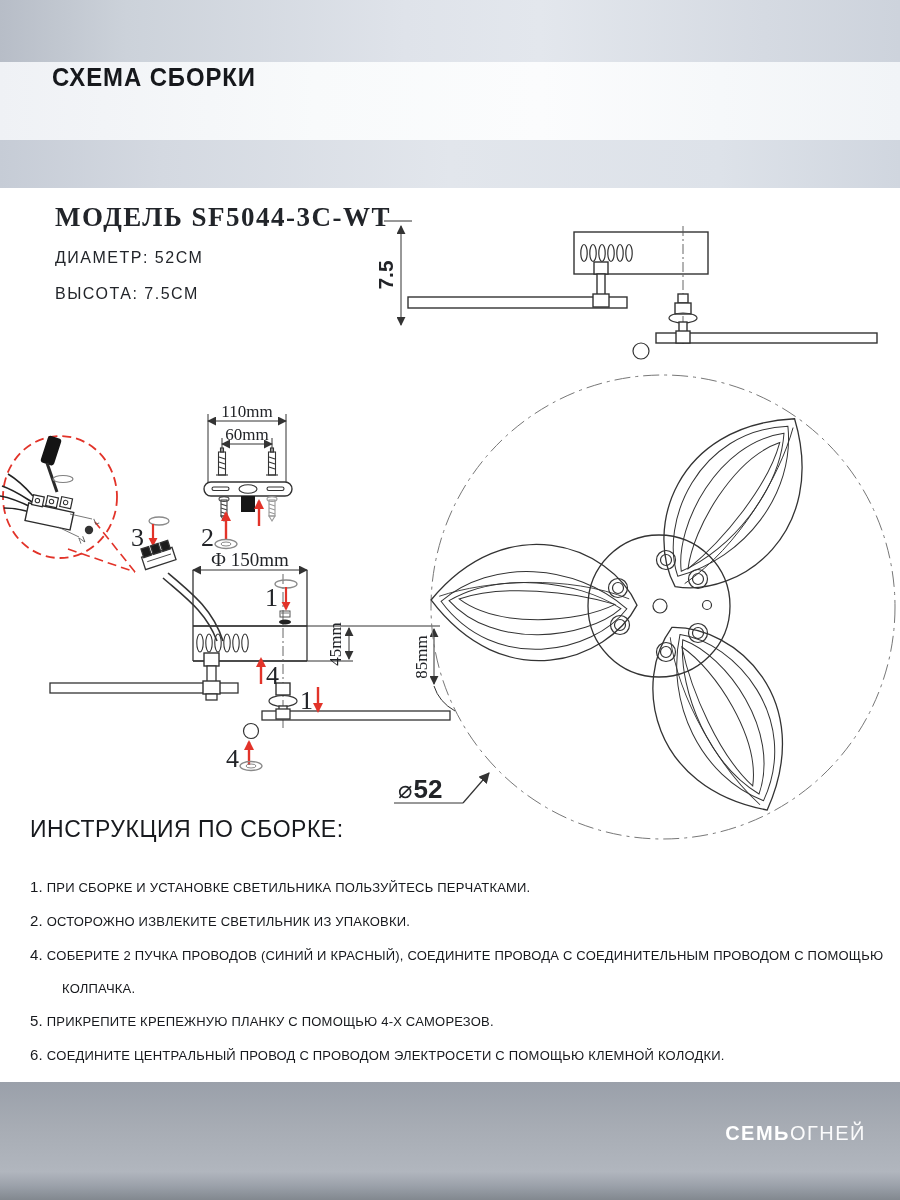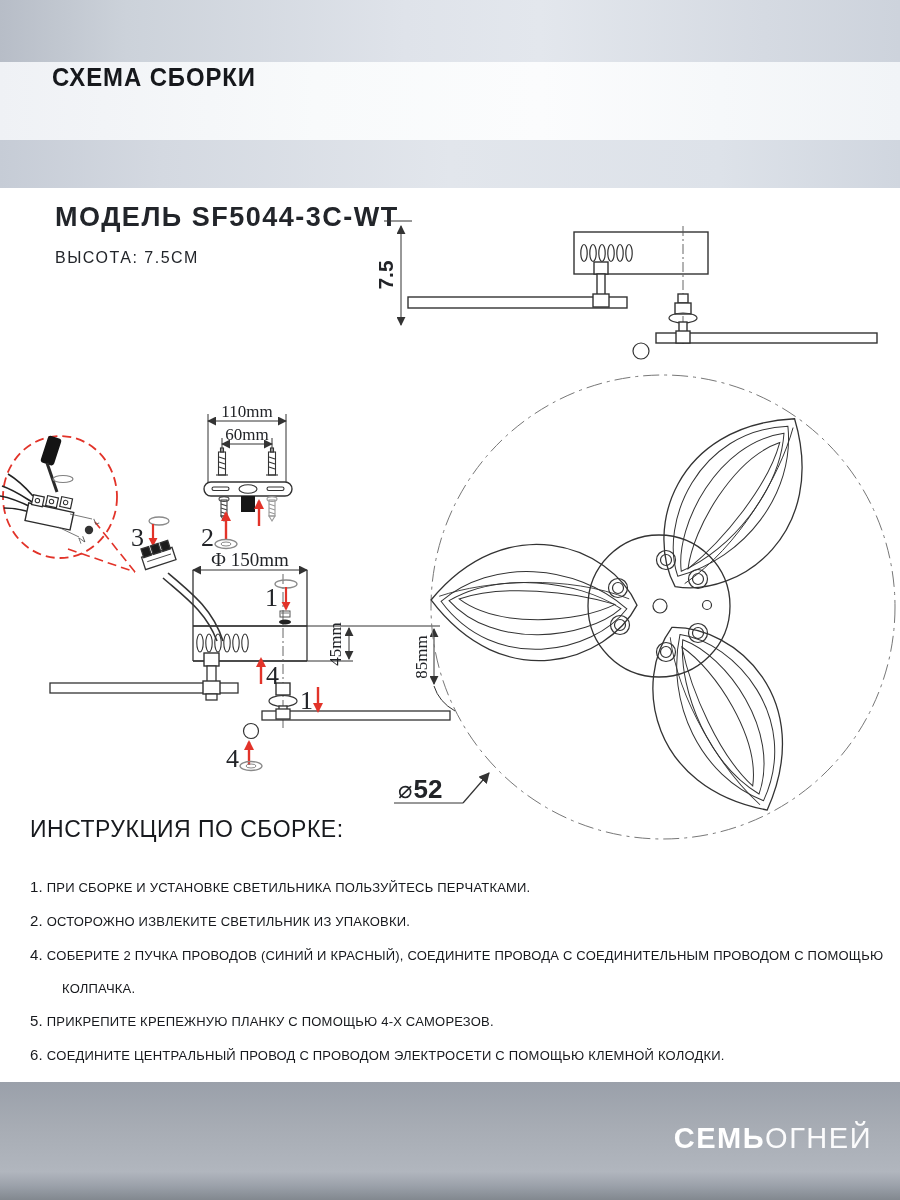--- a/index.html
+++ b/index.html
@@ -21,40 +21,40 @@
   .band-title .t{
     margin-left:52px;font-size:26px;font-weight:700;color:#16181c;
     letter-spacing:1px;transform:scaleX(.92);transform-origin:left center;white-space:nowrap;
   }
   .band-bottom{
     position:absolute;left:0;top:140px;width:900px;height:48px;
     background:linear-gradient(90deg,#c6ccd6 0%,#d4d9e1 18%,#e2e6ec 50%,#dde2e9 80%,#d0d6df 100%);
   }
   
   .model{position:absolute;left:55px;top:202px;color:#22252a;}
-  .model .name{font-size:27px;font-weight:700;letter-spacing:1.5px;white-space:nowrap;}
+  .model .name{font-size:27px;font-weight:700;letter-spacing:1.5px;white-space:nowrap;font-family:Liberation Serif, serif;}
   .model .spec{font-size:23px;font-weight:400;letter-spacing:1.5px;margin-top:9px;
     font-variant:all-small-caps;white-space:nowrap;}
   
   .draw{position:absolute;left:0;top:0;width:900px;height:1200px;}
   
   .instr{position:absolute;left:30px;top:816px;width:860px;color:#17191d;}
   .instr .head{font-size:23px;font-weight:400;letter-spacing:.5px;margin-bottom:27px;}
   .instr .item{
     font-size:18px;line-height:32px;margin-bottom:1px;
     font-variant:all-small-caps;letter-spacing:.2px;
     padding-left:32px;text-indent:-32px;max-width:856px;
   }
   .instr .num{font-variant:normal;font-size:15px;}
   
   .footer{
     position:absolute;left:0;top:1082px;width:900px;height:118px;
     background:linear-gradient(180deg,#9aa0aa 0%,#a7acb4 38%,#b1b6be 76%,#9ba1aa 88%,#82888f 100%);
   }
-  .brand{position:absolute;right:28px;top:40px;font-size:29px;color:#ffffff;letter-spacing:1.5px;white-space:nowrap;}
+  .brand{position:absolute;right:34px;top:40px;font-size:20px;color:#ffffff;letter-spacing:1.5px;white-space:nowrap;}
   .brand .b{font-weight:700;}
   .brand .l{font-weight:400;opacity:.96;}
   
   text{fill:#222428;}
   .dimtxt{font-family:"Liberation Serif",serif;font-size:17px;}
   .dimtxt-big{font-family:"Liberation Serif",serif;font-size:19px;}
   .steptxt{font-family:"Liberation Serif",serif;font-size:26px;}
   .h75{font-family:"Liberation Sans",sans-serif;font-size:21px;font-weight:700;}
   .d52-sym{font-size:24px;font-weight:400;}
   .d52-val{font-size:26px;font-weight:800;}
@@ -64,20 +64,21 @@
 <body>
 
 <div class="band-top"></div>
 <div class="band-title">
   <div class="t">СХЕМА СБОРКИ</div>
 </div>
 <div class="band-bottom"></div>
 
 <div class="model">
   <div class="name">МОДЕЛЬ SF5044-3C-WT</div>
+  <div class="spec">диаметр: 52см</div>
   <div class="spec">высота: 7.5см</div>
 </div>
 
 <svg class="draw" viewBox="0 0 900 1200">
   <defs>
     <marker id="mA" viewBox="0 0 10 10" refX="9" refY="5" markerWidth="9" markerHeight="9" orient="auto-start-reverse">
         <path d="M0,0 L10,5 L0,10 z" fill="#333"></path>
       </marker>
     <marker id="mR" viewBox="0 0 10 10" refX="8" refY="5" markerWidth="4.2" markerHeight="4.2" orient="auto-start-reverse">
         <path d="M0,0 L10,5 L0,10 z" fill="#E23329"></path>

